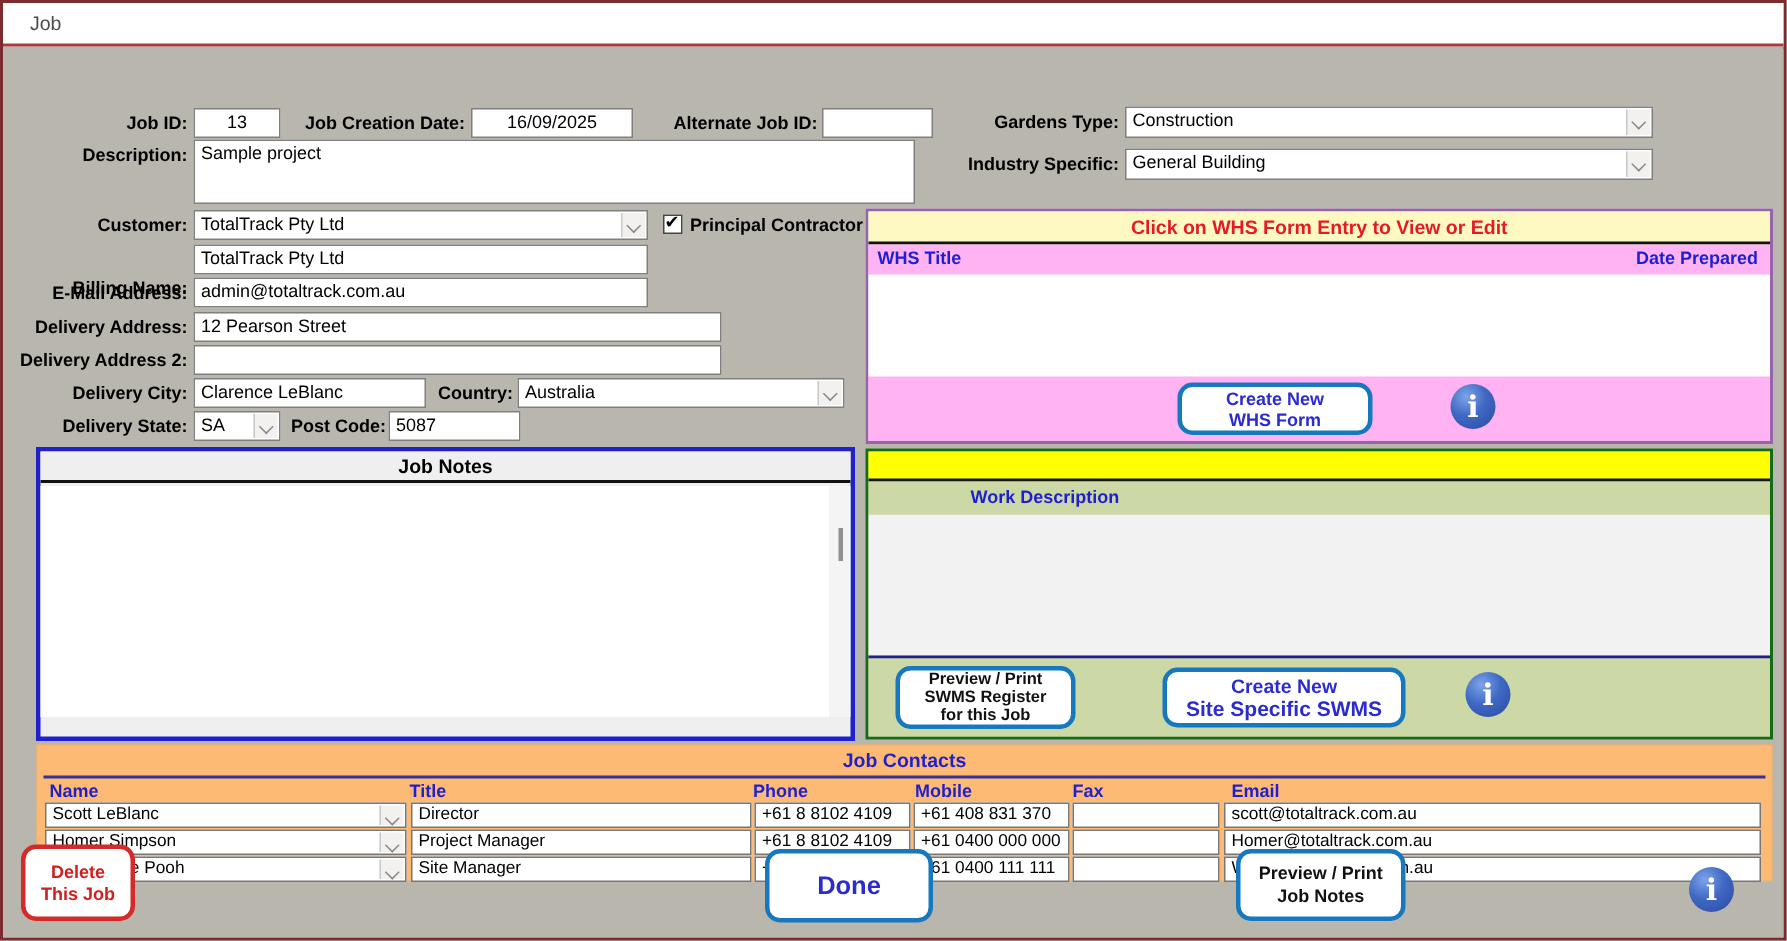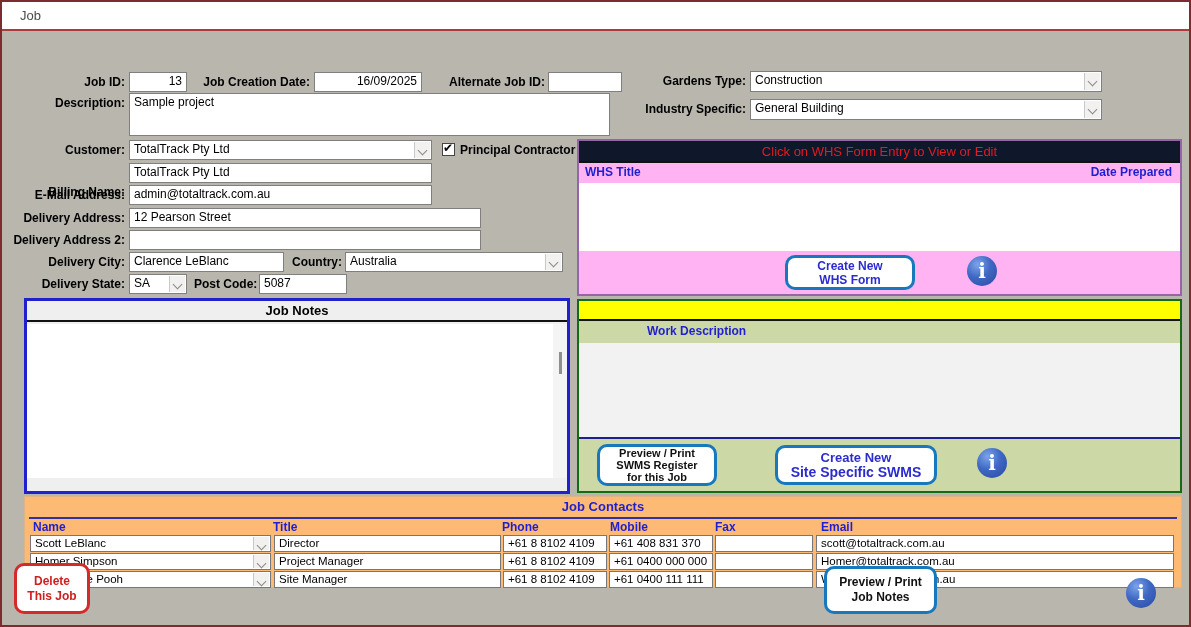--- a/index.html
+++ b/index.html
@@ -6,21 +6,21 @@
   html,body { width:1191px; height:627px; overflow:hidden; background:#fff; }
   .window { position:absolute; inset:0; border:2px solid #7c2b2f; background:#b9b6ae; }
   .titlebar { position:absolute; top:0; left:0; right:0; height:29px; background:#ffffff;
               border-bottom:2px solid #a93c3c; }
   .titlebar .title { position:absolute; left:18px; top:6px; font-size:13px; color:#4b4b4b; }
   .formbody { position:absolute; top:31px; left:0; right:0; bottom:0; background:#b9b6ae; }
 
   .lbl { position:absolute; font-size:12px; font-weight:bold; color:#000; text-align:right; white-space:nowrap; }
   .inp { position:absolute; background:#fff; border:1px solid #7f7f7f; font-size:12px; padding:1px 4px 0 4px;
          color:#000; overflow:hidden; white-space:nowrap; }
-  .center { text-align:right; }
+  .center { text-align:center; }
   .combo { padding-right:2px; }
   .arrow-btn { position:absolute; right:1px; top:1px; bottom:1px; width:16px; background:#f2f1ef;
                border-left:1px solid #c8c8c8; }
   .arrow-btn::after { content:""; position:absolute; left:4px; top:5px; width:6px; height:6px;
                border-right:1.5px solid #8a8a8a; border-bottom:1.5px solid #8a8a8a; transform:rotate(45deg); }
   .checkbox { position:absolute; width:13px; height:13px; background:#fff; border:1px solid #444; }
   .checkbox.checked::after { content:"✔"; position:absolute; left:0px; top:-3px; font-size:12px; color:#000; }
 
   .btn { position:absolute; background:#fff; border:3px solid #1878be; border-radius:10px;
          display:flex; flex-direction:column; align-items:center; justify-content:center;
@@ -32,21 +32,21 @@
   .btn-red span { color:#cf2020; font-weight:bold; font-size:12px; line-height:15px; }
 
   .info-icon { position:absolute; width:30px; height:30px; border-radius:50%;
        background:radial-gradient(circle at 35% 28%, #7da4e8 0%, #3f68c4 45%, #2a4aa0 100%);
        color:#fff; text-align:center; font-family:"DejaVu Serif", serif; font-weight:bold;
        font-size:20px; line-height:30px; cursor:pointer; }
 
   
   .whs-panel { position:absolute; left:575px; top:106px; width:605px; height:157px;
        border:2px solid #9565a8; background:#fff; display:flex; flex-direction:column; }
-  .whs-header { height:22px; background:#0f172a; color:#e31b23; font-weight:normal; font-size:13px;
+  .whs-header { height:22px; background:#fef9c3; color:#e31b23; font-weight:bold; font-size:13px;
        text-align:center; line-height:21px; border-bottom:2px solid #111; }
   .whs-cols { height:20px; background:#ffb3f2; position:relative; }
   .whs-cols .c1 { position:absolute; left:6px; top:2px; color:#1f1fd0; font-weight:bold; font-size:12px; }
   .whs-cols .c2 { position:absolute; right:8px; top:2px; color:#1f1fd0; font-weight:bold; font-size:12px; }
   .whs-list { flex:1; background:#fff; }
   .whs-footer { height:43px; background:#ffb3f2; position:relative; }
 
   
   .work-panel { position:absolute; left:575px; top:266px; width:605px; height:194px;
        border:2px solid #156b15; display:flex; flex-direction:column; background:#ccd8a6; }
@@ -234,20 +234,23 @@
         <div class="ccell" style="left:690px; top:74px; width:98px;"></div>
         <div class="ccell" style="left:584px; top:74px; width:104px;">+61 0400 111 111</div>
         <div class="ccell" style="left:791px; top:74px; width:358px;">Winnie@totaltrack.com.au</div>
       </div>
     </div>
 
     <div class="btn btn-red" style="left:12px; top:530px; width:76px; height:51px;">
       <span>Delete</span>
       <span>This Job</span>
     </div>
+    <div class="btn btn-blue-text" style="left:508px; top:533px; width:112px; height:49px;">
+      <span style="font-size:17px;">Done</span>
+    </div>
     <div class="btn btn-dark-text" style="left:822px; top:533px; width:113px; height:48px;">
       <span style="font-size:12px; line-height:15px;">Preview / Print</span>
       <span style="font-size:12px; line-height:15px;">Job Notes</span>
     </div>
     <div class="info-icon" style="left:1124px; top:545px;">i</div>
 
   </div>
 </div>
 
 </body></html>

